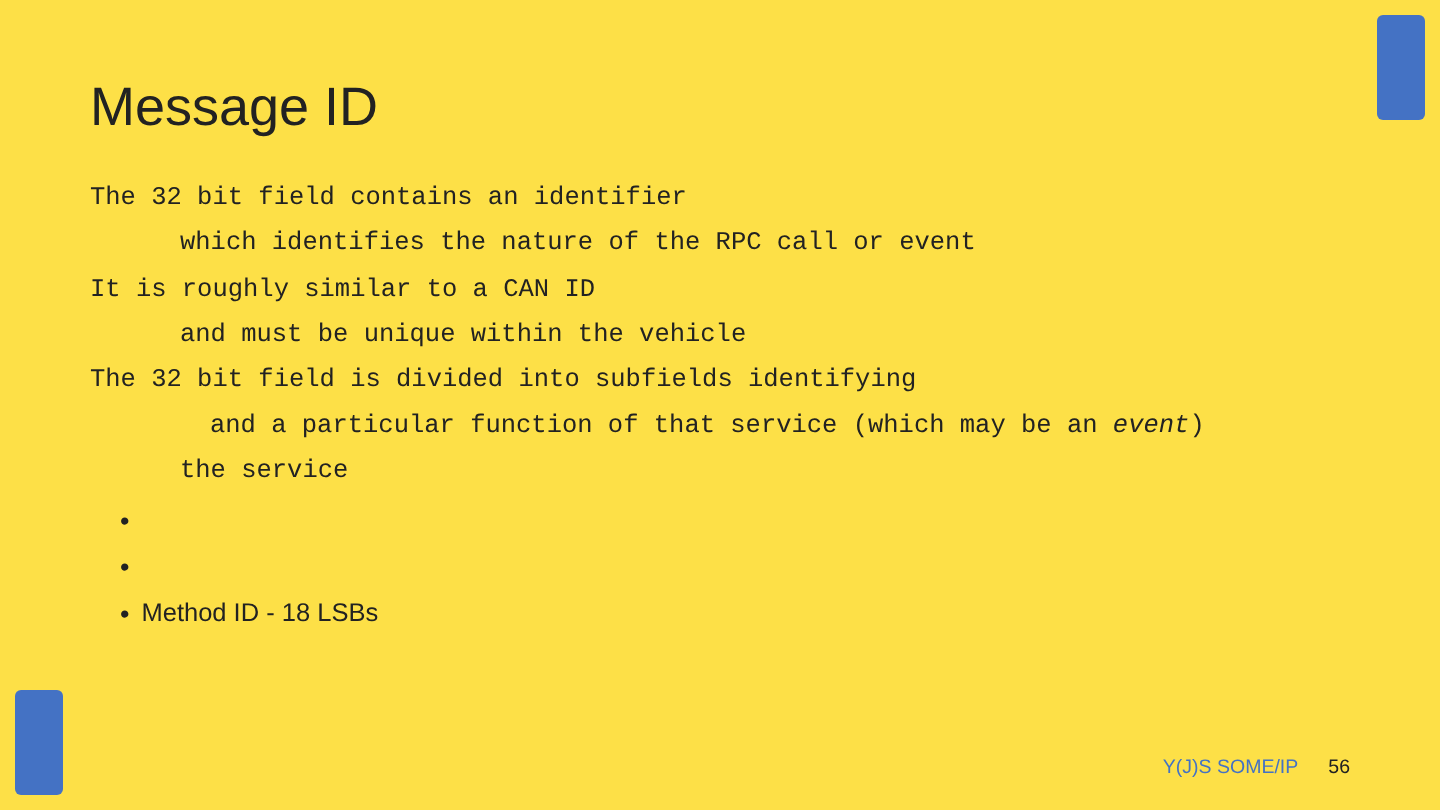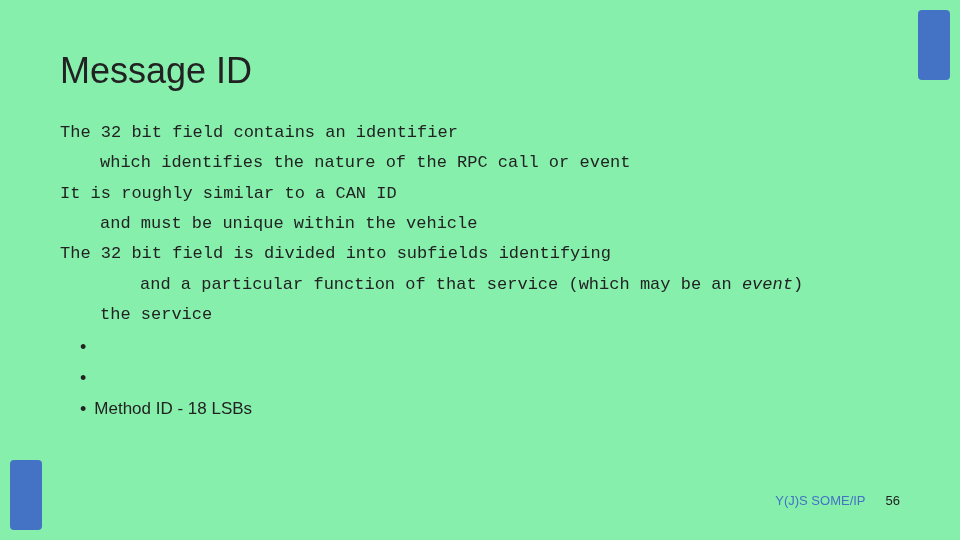--- a/index.html
+++ b/index.html
@@ -13,21 +13,21 @@
       height: 540px;
       background: #ffffff;
       font-family: 'Segoe UI', Arial, sans-serif;
       position: relative;
       overflow: hidden;
     }
 
     .slide {
       width: 960px;
       height: 540px;
-      background: #86efac;
+      background: #fde047;
       position: relative;
       padding: 40px 60px 40px 60px;
     }
 
     .corner-decoration {
       position: absolute;
       width: 32px;
       height: 70px;
       background: #4472C4;
       border-radius: 4px;
@@ -56,21 +56,21 @@
       color: #222222;
       line-height: 1.55;
     }
 
     .block {
       margin-bottom: 4px;
       font-family: Liberation Mono, monospace;
     }
 
     .indent1 {
-      margin-left: 40px;
+      margin-left: 60px;
     }
 
     .indent2 {
       margin-left: 80px;
     }
 
     .bullet-list {
       margin-top: 6px;
       margin-left: 20px;
     }
@@ -83,21 +83,21 @@
 
     .bullet-dot {
       color: #222222;
       margin-right: 8px;
       font-size: 18px;
       line-height: 1.55;
     }
 
     .footer {
       position: absolute;
-      bottom: 32px;
+      bottom: 22px;
       right: 60px;
       font-size: 13px;
       color: #4472C4;
       display: flex;
       align-items: center;
       gap: 20px;
     }
 
     .footer-page {
       color: #222222;

